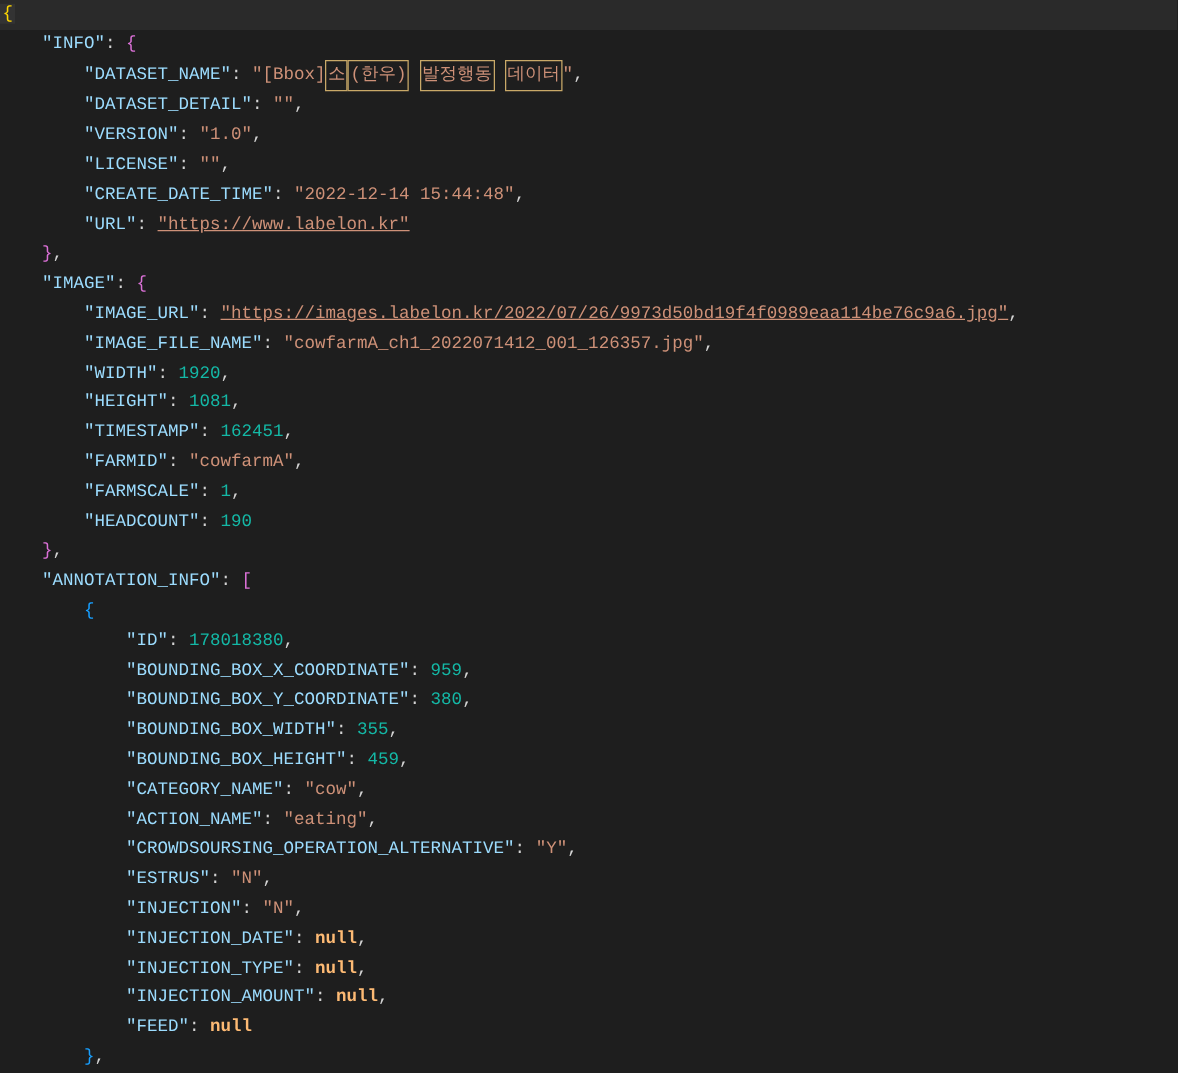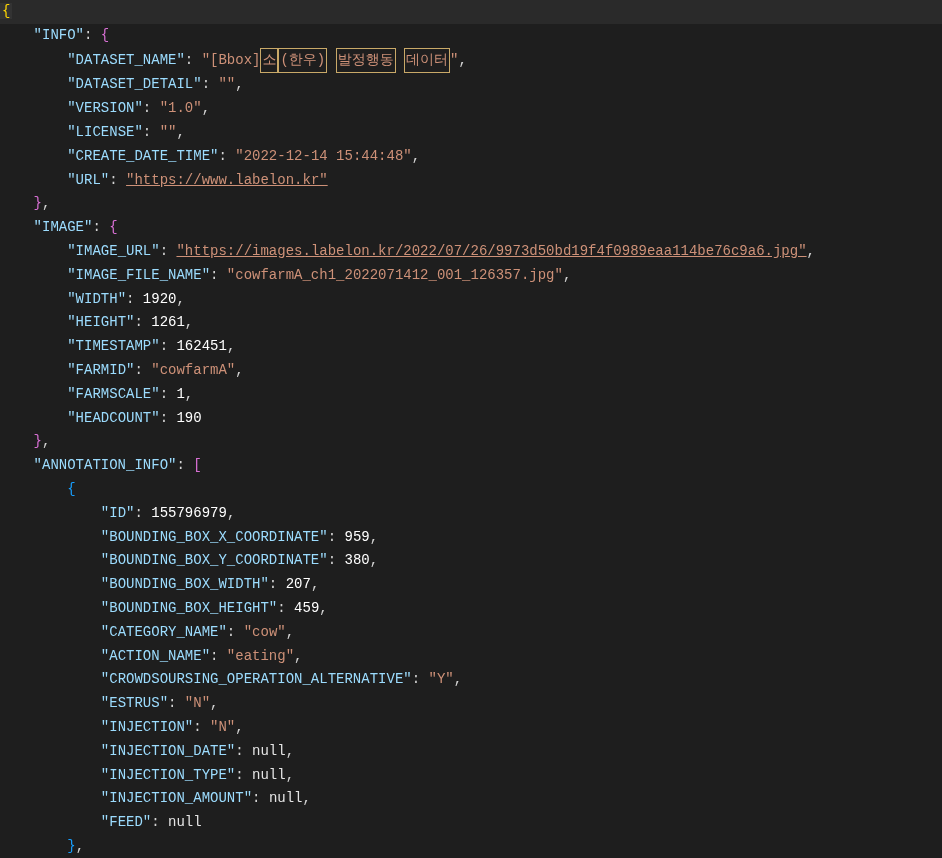--- a/index.html
+++ b/index.html
@@ -18,22 +18,22 @@
     padding: 0 0 0 0;
   }
   .line {
     white-space: pre;
     padding-left: 0;
   }
   .bracket-purple { color: #da70d6; }
   .bracket-blue { color: #179fff; }
   .key { color: #9cdcfe; }
   .string { color: #ce9178; }
-  .number { color: #ffffff; }
-  .null { color: #e5e5e5; }
+  .number { color: #14b8a6; }
+  .null { color: #fdba74; font-weight: bold; }
   .comma { color: #d4d4d4; }
   .colon { color: #d4d4d4; }
   .underline { text-decoration: underline; text-decoration-color: #ce9178; }
   .highlight-box {
     border: 1px solid #c9a968;
     padding: 0 1px;
     display: inline-block;
     color: #ce9178;
   }
   .cursor-line {
@@ -55,32 +55,32 @@
 <div class="line">        <span class="key">"DATASET_DETAIL"</span><span class="colon">: </span><span class="string">""</span><span class="comma">,</span></div>
 <div class="line">        <span class="key">"VERSION"</span><span class="colon">: </span><span class="string">"1.0"</span><span class="comma">,</span></div>
 <div class="line">        <span class="key">"LICENSE"</span><span class="colon">: </span><span class="string">""</span><span class="comma">,</span></div>
 <div class="line">        <span class="key">"CREATE_DATE_TIME"</span><span class="colon">: </span><span class="string">"2022-12-14 15:44:48"</span><span class="comma">,</span></div>
 <div class="line">        <span class="key">"URL"</span><span class="colon">: </span><span class="string underline">"https://www.labelon.kr"</span></div>
 <div class="line">    <span class="bracket-purple">}</span><span class="comma">,</span></div>
 <div class="line">    <span class="key">"IMAGE"</span><span class="colon">: </span><span class="bracket-purple">{</span></div>
 <div class="line">        <span class="key">"IMAGE_URL"</span><span class="colon">: </span><span class="string underline">"https://images.labelon.kr/2022/07/26/9973d50bd19f4f0989eaa114be76c9a6.jpg"</span><span class="comma">,</span></div>
 <div class="line">        <span class="key">"IMAGE_FILE_NAME"</span><span class="colon">: </span><span class="string">"cowfarmA_ch1_2022071412_001_126357.jpg"</span><span class="comma">,</span></div>
 <div class="line">        <span class="key">"WIDTH"</span><span class="colon">: </span><span class="number">1920</span><span class="comma">,</span></div>
-<div class="line">        <span class="key">"HEIGHT"</span><span class="colon">: </span><span class="number">1261</span><span class="comma">,</span></div>
+<div class="line">        <span class="key">"HEIGHT"</span><span class="colon">: </span><span class="number">1081</span><span class="comma">,</span></div>
 <div class="line">        <span class="key">"TIMESTAMP"</span><span class="colon">: </span><span class="number">162451</span><span class="comma">,</span></div>
 <div class="line">        <span class="key">"FARMID"</span><span class="colon">: </span><span class="string">"cowfarmA"</span><span class="comma">,</span></div>
 <div class="line">        <span class="key">"FARMSCALE"</span><span class="colon">: </span><span class="number">1</span><span class="comma">,</span></div>
 <div class="line">        <span class="key">"HEADCOUNT"</span><span class="colon">: </span><span class="number">190</span></div>
 <div class="line">    <span class="bracket-purple">}</span><span class="comma">,</span></div>
 <div class="line">    <span class="key">"ANNOTATION_INFO"</span><span class="colon">: </span><span class="bracket-purple">[</span></div>
 <div class="line">        <span class="bracket-blue">{</span></div>
-<div class="line">            <span class="key">"ID"</span><span class="colon">: </span><span class="number">155796979</span><span class="comma">,</span></div>
+<div class="line">            <span class="key">"ID"</span><span class="colon">: </span><span class="number">178018380</span><span class="comma">,</span></div>
 <div class="line">            <span class="key">"BOUNDING_BOX_X_COORDINATE"</span><span class="colon">: </span><span class="number">959</span><span class="comma">,</span></div>
 <div class="line">            <span class="key">"BOUNDING_BOX_Y_COORDINATE"</span><span class="colon">: </span><span class="number">380</span><span class="comma">,</span></div>
-<div class="line">            <span class="key">"BOUNDING_BOX_WIDTH"</span><span class="colon">: </span><span class="number">207</span><span class="comma">,</span></div>
+<div class="line">            <span class="key">"BOUNDING_BOX_WIDTH"</span><span class="colon">: </span><span class="number">355</span><span class="comma">,</span></div>
 <div class="line">            <span class="key">"BOUNDING_BOX_HEIGHT"</span><span class="colon">: </span><span class="number">459</span><span class="comma">,</span></div>
 <div class="line">            <span class="key">"CATEGORY_NAME"</span><span class="colon">: </span><span class="string">"cow"</span><span class="comma">,</span></div>
 <div class="line">            <span class="key">"ACTION_NAME"</span><span class="colon">: </span><span class="string">"eating"</span><span class="comma">,</span></div>
 <div class="line">            <span class="key">"CROWDSOURSING_OPERATION_ALTERNATIVE"</span><span class="colon">: </span><span class="string">"Y"</span><span class="comma">,</span></div>
 <div class="line">            <span class="key">"ESTRUS"</span><span class="colon">: </span><span class="string">"N"</span><span class="comma">,</span></div>
 <div class="line">            <span class="key">"INJECTION"</span><span class="colon">: </span><span class="string">"N"</span><span class="comma">,</span></div>
 <div class="line">            <span class="key">"INJECTION_DATE"</span><span class="colon">: </span><span class="null">null</span><span class="comma">,</span></div>
 <div class="line">            <span class="key">"INJECTION_TYPE"</span><span class="colon">: </span><span class="null">null</span><span class="comma">,</span></div>
 <div class="line">            <span class="key">"INJECTION_AMOUNT"</span><span class="colon">: </span><span class="null">null</span><span class="comma">,</span></div>
 <div class="line">            <span class="key">"FEED"</span><span class="colon">: </span><span class="null">null</span></div>

